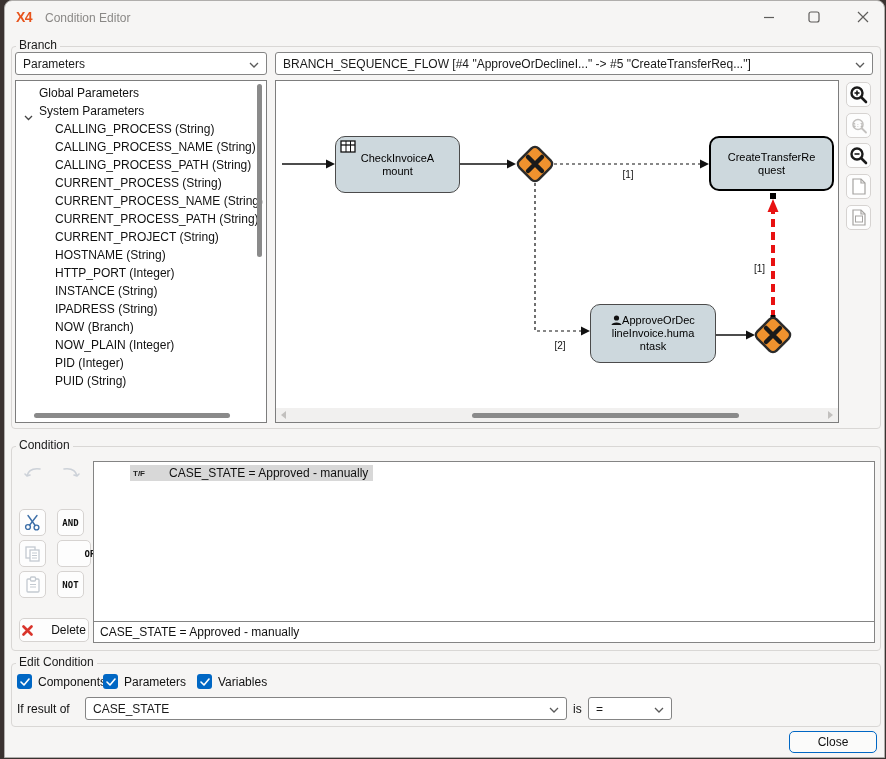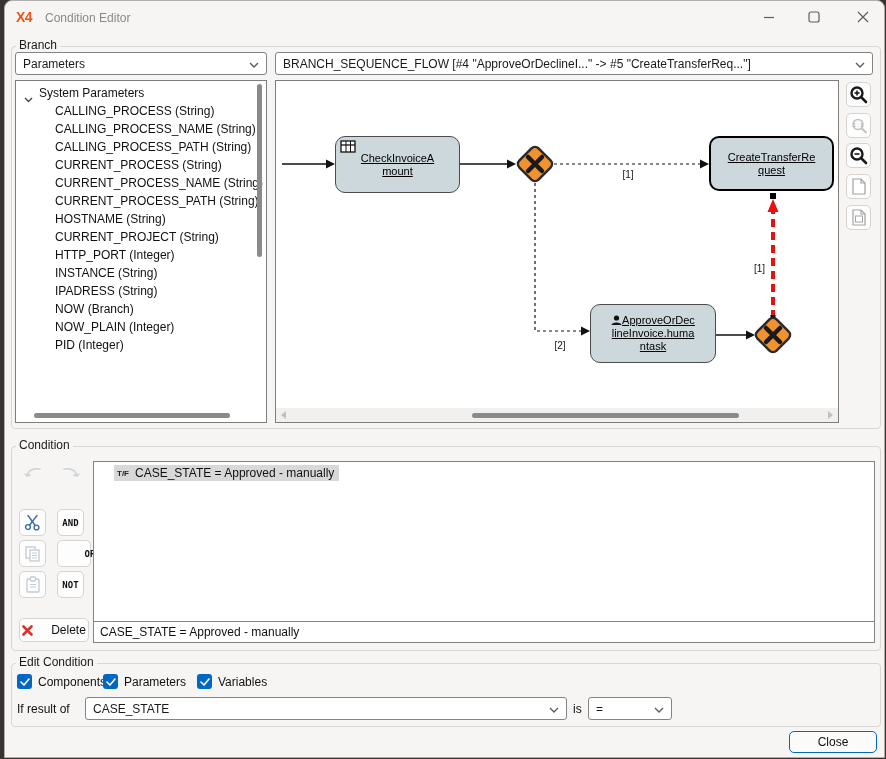--- a/index.html
+++ b/index.html
@@ -36,35 +36,35 @@
   .tree-row{height:18px;line-height:18px;font-size:12px;color:#111;white-space:nowrap;position:relative;}
   .tree-row .lbl-l1{padding-left:23px;}
   .tree-row .lbl-l2{padding-left:39px;}
   .tree-chev{position:absolute;left:8px;top:6px;}
   .vscroll{position:absolute;width:5px;background:#8a8a8a;border-radius:3px;}
   .hscroll{position:absolute;height:5px;background:#8a8a8a;border-radius:3px;}
   
   .node{
     position:absolute;background:#cdd8dd;border:1.5px solid #4b4b4b;border-radius:10px;
     box-sizing:border-box;display:flex;align-items:center;justify-content:center;
-    font-size:11px;color:#000;text-align:center;text-decoration:underline;
+    font-size:11px;color:#000;text-align:center;
   }
   .node.selected{border:2.5px solid #000;}
   .node .wrap{word-break:break-all;line-height:13px;}
   .node-icon-tl{position:absolute;left:4px;top:3px;}
   
   .tool-btn{position:absolute;left:841px;width:25px;height:25px;background:#fdfdfd;border:1px solid #d6d3d1;border-radius:5px;display:flex;align-items:center;justify-content:center;box-sizing:border-box;}
   
   .icon-btn{position:absolute;width:27px;height:27px;background:#fdfdfd;border:1px solid #d6d3d1;border-radius:5px;display:flex;align-items:center;justify-content:center;box-sizing:border-box;}
   .flat-btn{position:absolute;width:27px;height:27px;display:flex;align-items:center;justify-content:center;}
   .op-btn{position:absolute;width:27px;height:27px;background:#fdfdfd;border:1px solid #d6d3d1;border-radius:5px;display:flex;align-items:center;justify-content:center;font-family:"DejaVu Sans Mono",monospace;font-size:9px;font-weight:bold;color:#111;box-sizing:border-box;}
   .delete-btn{position:absolute;background:#fdfdfd;border:1px solid #d6d3d1;border-radius:5px;display:flex;align-items:center;justify-content:center;gap:18px;font-size:12px;color:#111;box-sizing:border-box;}
   
   .cond-list{position:absolute;background:#fff;border:1px solid #848484;box-sizing:border-box;font-size:12px;}
-  .cond-row{display:inline-flex;align-items:center;gap:6px;margin:3px 0 0 20px;background:#d8d8d8;padding:1px 5px 1px 3px;color:#111;}
+  .cond-row{display:inline-flex;align-items:center;gap:24px;margin:3px 0 0 36px;background:#d8d8d8;padding:1px 5px 1px 3px;color:#111;}
   .cond-row .badge{font-size:8px;font-weight:bold;color:#222;}
   .expr-field{position:absolute;background:#fff;border:1px solid #848484;box-sizing:border-box;font-size:12px;color:#111;display:flex;align-items:center;padding:0 6px;}
   
   .cb-item{position:absolute;display:flex;align-items:center;gap:6px;font-size:12px;color:#111;}
   .cb-box{width:15px;height:15px;border-radius:3px;background:#0067c4;display:flex;align-items:center;justify-content:center;}
   .plain-label{position:absolute;font-size:12px;color:#111;}
   
   .close-btn{position:absolute;background:#fbfbfa;border:1px solid #0067c4;border-radius:5px;display:flex;align-items:center;justify-content:center;font-size:12px;color:#111;box-sizing:border-box;}
 </style>
 </head>
@@ -102,40 +102,42 @@
         </svg></span>
   </div>
   <div class="combo" style="left:270px;top:51px;width:598px;height:23px;">
     <span>BRANCH_SEQUENCE_FLOW  [#4 "ApproveOrDeclineI..." -&gt; #5 "CreateTransferReq..."]</span>
     <span class="chev"><svg width="10" height="6">
           <polyline points="1,1 5,5 9,1" fill="none" stroke="#5a5a5a" stroke-width="1.3"></polyline>
         </svg></span>
   </div>
 
   <div class="panel tree" style="left:10px;top:79px;width:252px;height:343px;">
+    <div class="tree-row"><span class="lbl-l1">Global Parameters</span></div>
     <div class="tree-row">
       <span class="tree-chev"><svg width="9" height="6">
             <polyline points="1,1 4.5,4.5 8,1" fill="none" stroke="#444" stroke-width="1.3"></polyline>
           </svg></span>
       <span class="lbl-l1">System Parameters</span>
     </div>
     <div class="tree-row"><span class="lbl-l2">CALLING_PROCESS (String)</span></div>
     <div class="tree-row"><span class="lbl-l2">CALLING_PROCESS_NAME (String)</span></div>
     <div class="tree-row"><span class="lbl-l2">CALLING_PROCESS_PATH (String)</span></div>
     <div class="tree-row"><span class="lbl-l2">CURRENT_PROCESS (String)</span></div>
     <div class="tree-row"><span class="lbl-l2">CURRENT_PROCESS_NAME (String)</span></div>
     <div class="tree-row"><span class="lbl-l2">CURRENT_PROCESS_PATH (String)</span></div>
+    <div class="tree-row"><span class="lbl-l2">CURRENT_PROJECT (String)</span></div>
     <div class="tree-row"><span class="lbl-l2">HOSTNAME (String)</span></div>
-    <div class="tree-row"><span class="lbl-l2">CURRENT_PROJECT (String)</span></div>
     <div class="tree-row"><span class="lbl-l2">HTTP_PORT (Integer)</span></div>
     <div class="tree-row"><span class="lbl-l2">INSTANCE (String)</span></div>
     <div class="tree-row"><span class="lbl-l2">IPADRESS (String)</span></div>
     <div class="tree-row"><span class="lbl-l2">NOW (Branch)</span></div>
     <div class="tree-row"><span class="lbl-l2">NOW_PLAIN (Integer)</span></div>
     <div class="tree-row"><span class="lbl-l2">PID (Integer)</span></div>
+    <div class="tree-row"><span class="lbl-l2">PUID (String)</span></div>
     <div class="vscroll" style="right:4px;top:3px;height:173px;"></div>
     <div class="hscroll" style="left:18px;bottom:4px;width:196px;"></div>
   </div>
 
   <div class="panel" style="left:270px;top:79px;width:564px;height:343px;">
     <svg width="562" height="341" style="position:absolute;left:0;top:0;">
 
       <line x1="6" y1="83" x2="51" y2="83" stroke="#111" stroke-width="1.5"></line>
       <polygon points="59,83 50,78.5 50,87.5" fill="#111"></polygon>
 

